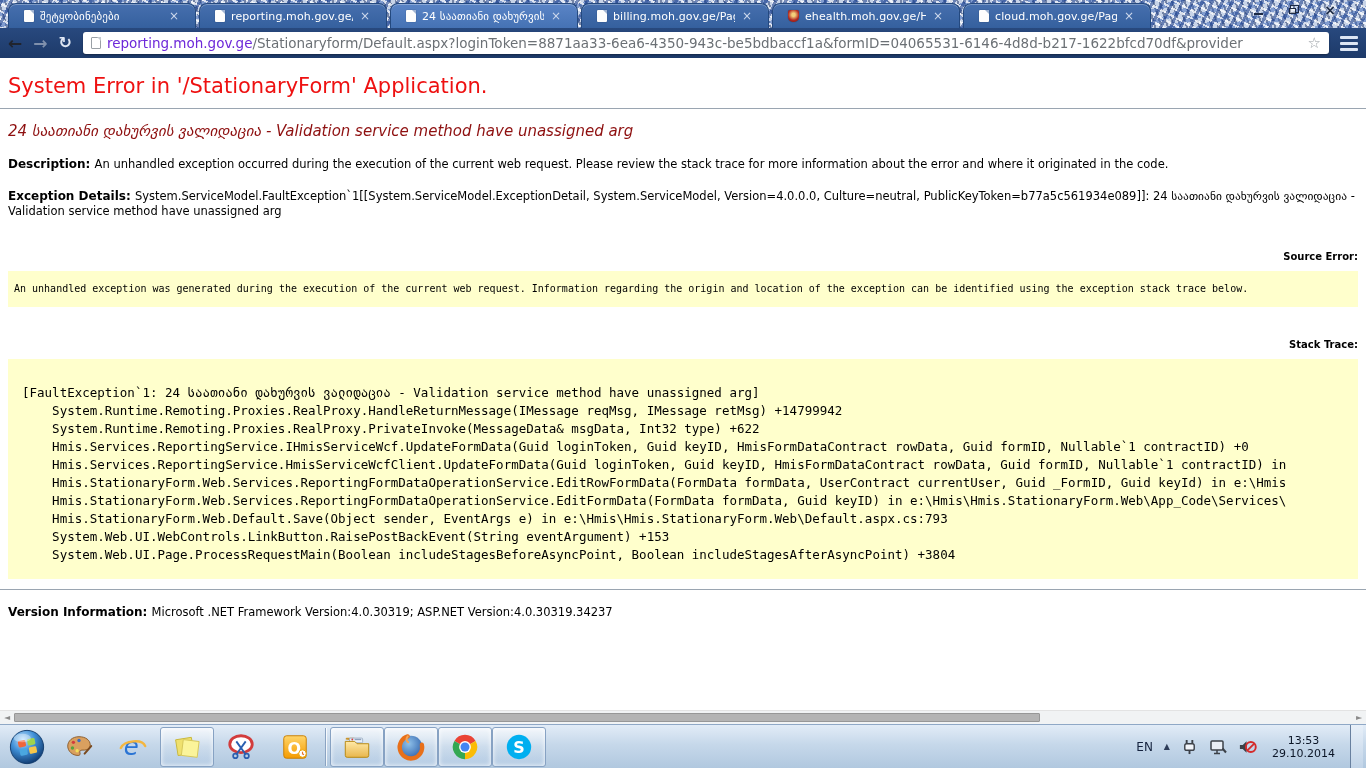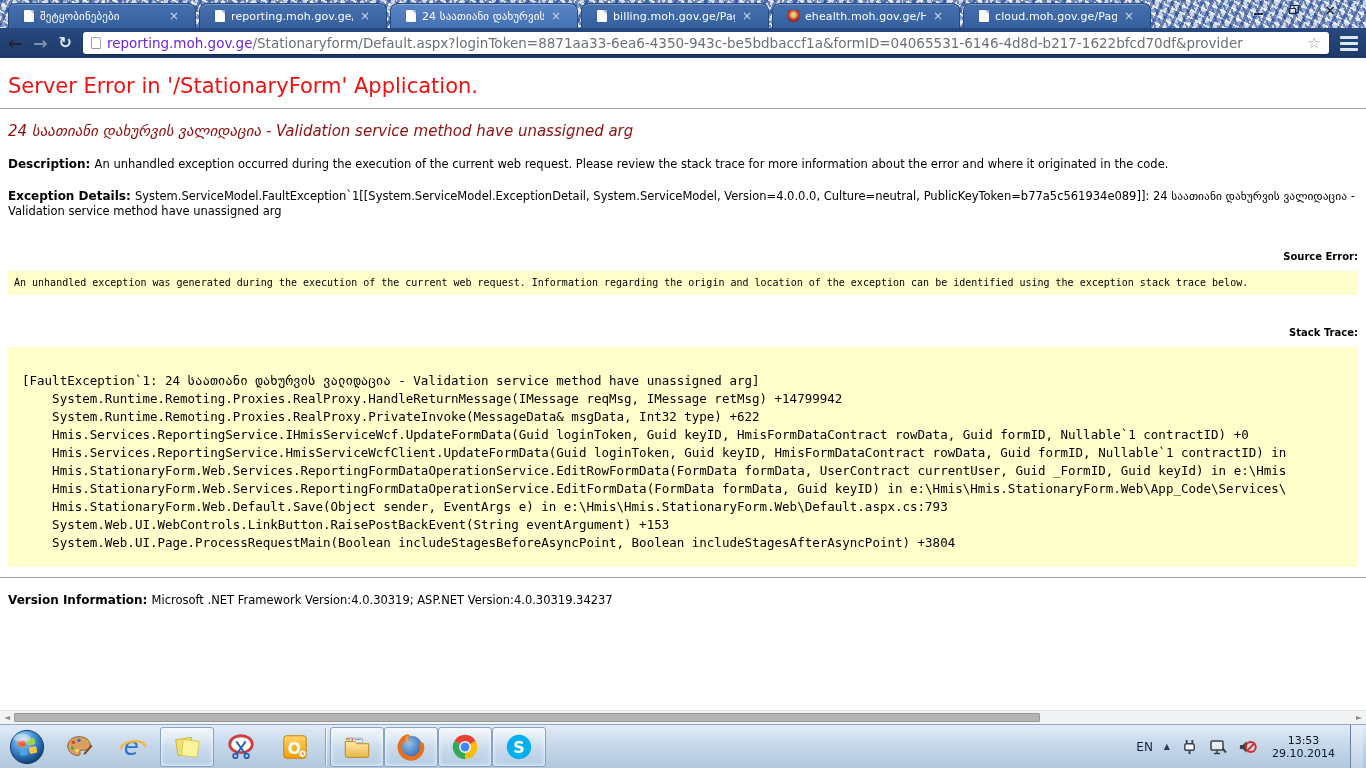--- a/index.html
+++ b/index.html
@@ -50,21 +50,21 @@
 
   
   .page{height:652px;flex:none;background:#fff;overflow:hidden;color:#000;}
   .h1-error{font-size:21px;font-weight:400;color:#ee1111;margin:16px 8px 0;}
   .rule{border:0;border-top:1px solid #9aa5b1;margin:10px 0 0;}
   .h2-sub{font-size:15px;font-weight:400;font-style:italic;color:#8e1010;margin:13px 8px 0;}
   .para{margin:17px 8px 0;font-size:11.5px;line-height:15px;max-width:1350px;}
   .para b{font-size:12px;}
   .sec-head{margin:32px 8px 0;font-size:10px;font-weight:bold;text-align:right;}
   .codebox{margin:9px 8px 0;background:#ffffcc;}
-  .codebox.small{padding:6px 6px;font-family:"DejaVu Sans Mono",monospace;font-size:10px;line-height:12px;white-space:pre;overflow:hidden;}
+  .codebox.small{padding:12px 6px;font-family:"DejaVu Sans Mono",monospace;font-size:10px;line-height:12px;white-space:pre;overflow:hidden;}
   .codebox.big{padding:25px 0 15px 14px;}
   .codebox.big pre{font-family:"DejaVu Sans Mono",monospace;font-size:12.5px;line-height:18px;white-space:pre;overflow:hidden;}
   .version{margin:15px 8px 0;font-size:11.5px;}
   .version b{font-size:12px;}
 
   
   .hscroll{height:14px;flex:none;background:#f1f3f4;position:relative;border-top:1px solid #e3e3e3;}
   .h-arrow{position:absolute;top:0;width:14px;height:13px;display:flex;align-items:center;justify-content:center;font-size:8px;color:#8a8a8a;}
   .h-arrow.left{left:0;} .h-arrow.right{right:0;}
   .h-thumb{position:absolute;left:14px;top:2px;height:9px;width:1026px;background:#b4b4b4;border:1px solid #979797;border-radius:1px;}
@@ -143,21 +143,21 @@
       <span class="star">☆</span>
     </div>
     <span class="menu-btn">
         <i></i>
         <i></i>
         <i></i>
       </span>
   </div>
 
   <div class="page">
-    <div class="h1-error">Server Error in '/StationaryForm' Application.</div>
+    <div class="h1-error">System Error in '/StationaryForm' Application.</div>
     <hr class="rule">
     <div class="h2-sub">24 საათიანი დახურვის ვალიდაცია - Validation service method have unassigned arg</div>
 
     <p class="para"><b>Description: </b><span>An unhandled exception occurred during the execution of the current web request. Please review the stack trace for more information about the error and where it originated in the code.</span></p>
 
     <p class="para"><b>Exception Details: </b><span>System.ServiceModel.FaultException`1[[System.ServiceModel.ExceptionDetail, System.ServiceModel, Version=4.0.0.0, Culture=neutral, PublicKeyToken=b77a5c561934e089]]: 24 საათიანი დახურვის ვალიდაცია - Validation service method have unassigned arg</span></p>
 
     <div class="sec-head">Source Error:</div>
     <div class="codebox small">An unhandled exception was generated during the execution of the current web request. Information regarding the origin and location of the exception can be identified using the exception stack trace below.</div>
 

